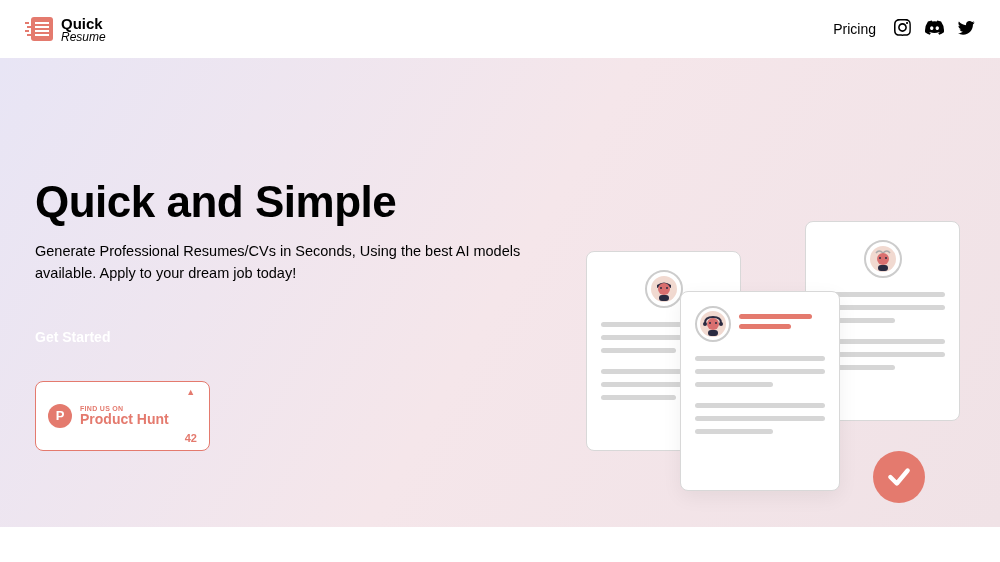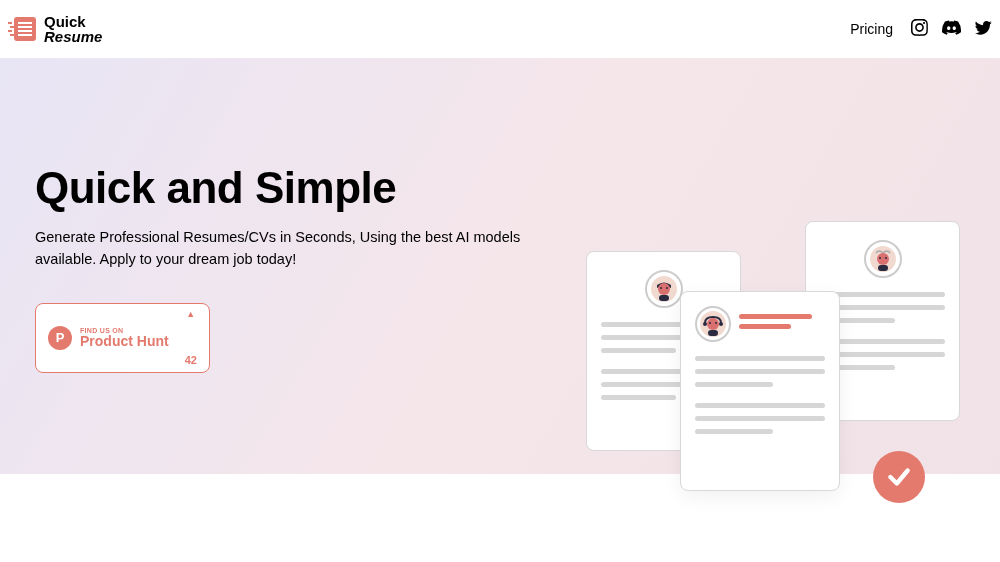--- a/index.html
+++ b/index.html
@@ -3,21 +3,21 @@
   <meta charset="utf-8">
   <style>
     * { margin: 0; padding: 0; box-sizing: border-box; }
     body { font-family: -apple-system, BlinkMacSystemFont, 'Segoe UI', Helvetica, Arial, sans-serif; width: 1000px; height: 562px; overflow: hidden; }
     
     .header {
       background: #fff;
       display: flex;
       align-items: center;
       justify-content: space-between;
-      padding: 18px 8px;
+      padding: 18px 25px;
       height: 58px;
     }
     
     .logo {
       display: flex;
       align-items: center;
       gap: 6px;
     }
     
     .logo-text-wrap {
@@ -26,23 +26,23 @@
       line-height: 1;
     }
     
     .logo-text-top {
       font-weight: 700;
       font-size: 15px;
       color: #000;
     }
     
     .logo-text-bottom {
-      font-size: 15px;
+      font-size: 12px;
       font-style: italic;
-      font-weight: 700;
+      font-weight: 400;
       color: #000;
     }
     
     .nav-right {
       display: flex;
       align-items: center;
       gap: 18px;
     }
     
     .nav-link {
@@ -60,24 +60,24 @@
     
     .social-icons svg {
       width: 17px;
       height: 17px;
       fill: #000;
     }
     
     .social-icons .discord-icon { width: 19px; height: 19px; }
     
     .hero {
-      height: 416px;
+      height: 469px;
       background: linear-gradient(120deg, #e8e5f5 0%, #f5e6ea 50%, #f0e2e6 100%);
       display: flex;
-      padding: 0 35px;
+      padding: 14px 35px;
       position: relative;
     }
     
     .hero-left {
       flex: 0 0 55%;
       padding-top: 105px;
     }
     
     .hero-title {
       font-size: 44px;
@@ -324,20 +324,21 @@
           </svg>
       </a>
     </div>
   </div>
 </div>
 
 <div class="hero">
   <div class="hero-left">
     <h1 class="hero-title">Quick and Simple</h1>
     <p class="hero-subtitle">Generate Professional Resumes/CVs in Seconds, Using the best AI models available. Apply to your dream job today!</p>
+    <button class="get-started-btn">Get Started</button>
     <div class="product-hunt">
       <div class="ph-badge">P</div>
       <div class="ph-text">
         <span class="ph-top">FIND US ON</span>
         <span class="ph-bottom">Product Hunt</span>
       </div>
       <div class="ph-votes">
         <span class="ph-arrow">▲</span>
         <span class="ph-count">42</span>
       </div>

